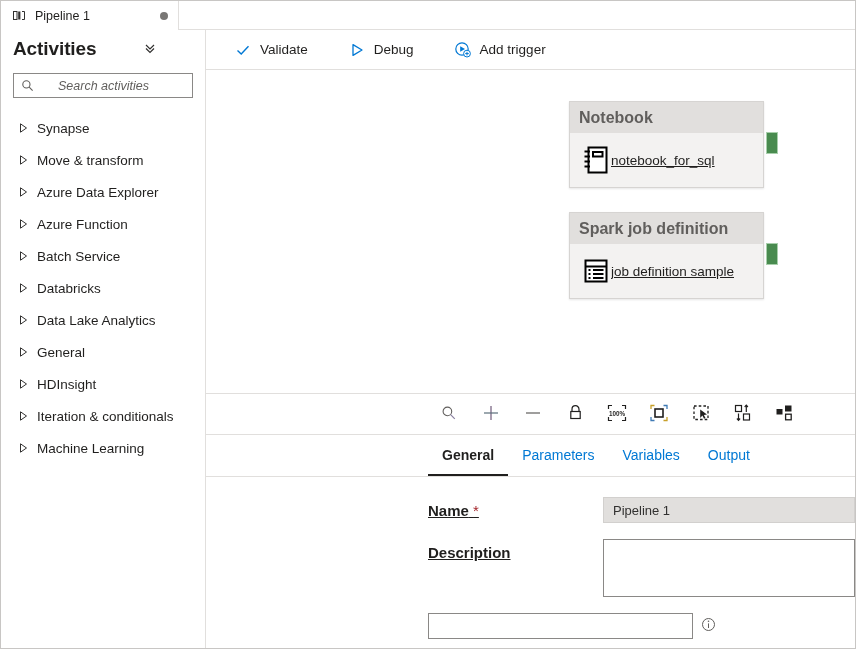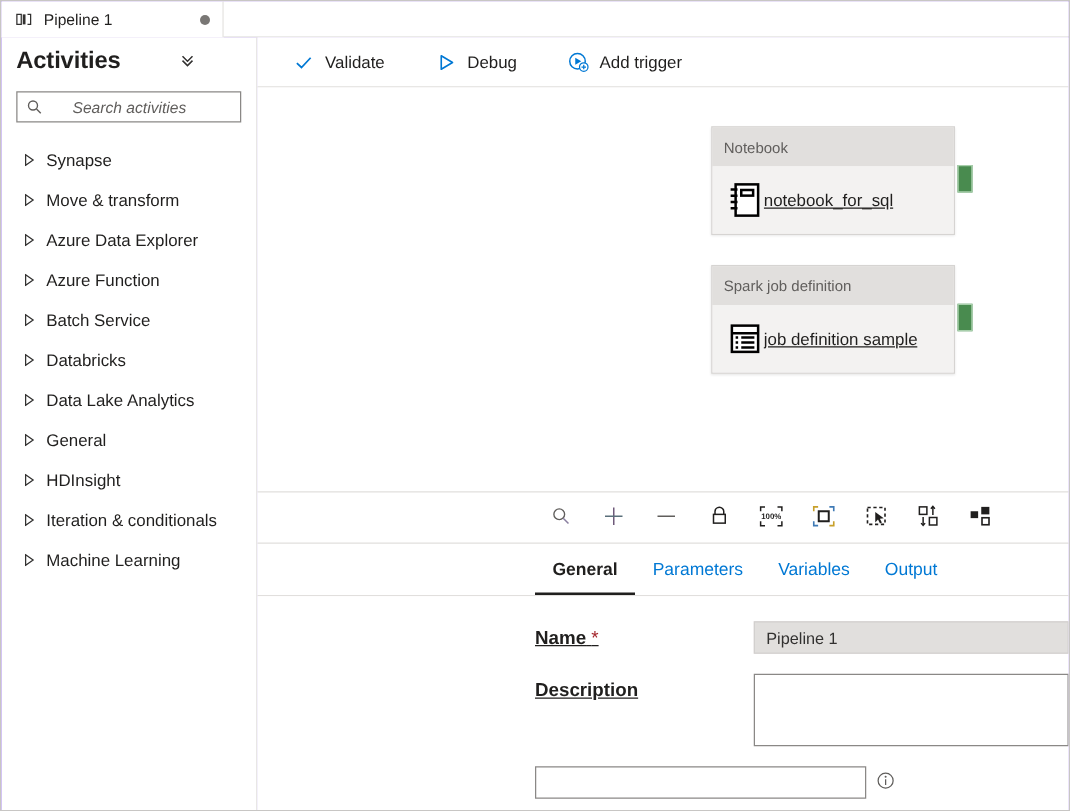--- a/index.html
+++ b/index.html
@@ -202,24 +202,25 @@
     border: 1px solid #d6d4d2;
     box-shadow: 0 1px 2px rgba(0,0,0,0.10);
     cursor: pointer;
   }
   .node-head {
     height: 31px;
     background: #e1dfdd;
     display: flex;
     align-items: center;
     padding-left: 9px;
-    font-size: 12px;
+    font-size: 16px;
     color: #605e5c;
     white-space: nowrap;
     overflow: hidden;
+    font-weight: bold;
   }
   .node-body {
     height: 54px;
     display: flex;
     align-items: center;
     gap: 0;
     padding: 0 10px 0 11px;
     background: #f3f2f1;
     text-decoration: underline;
   }

